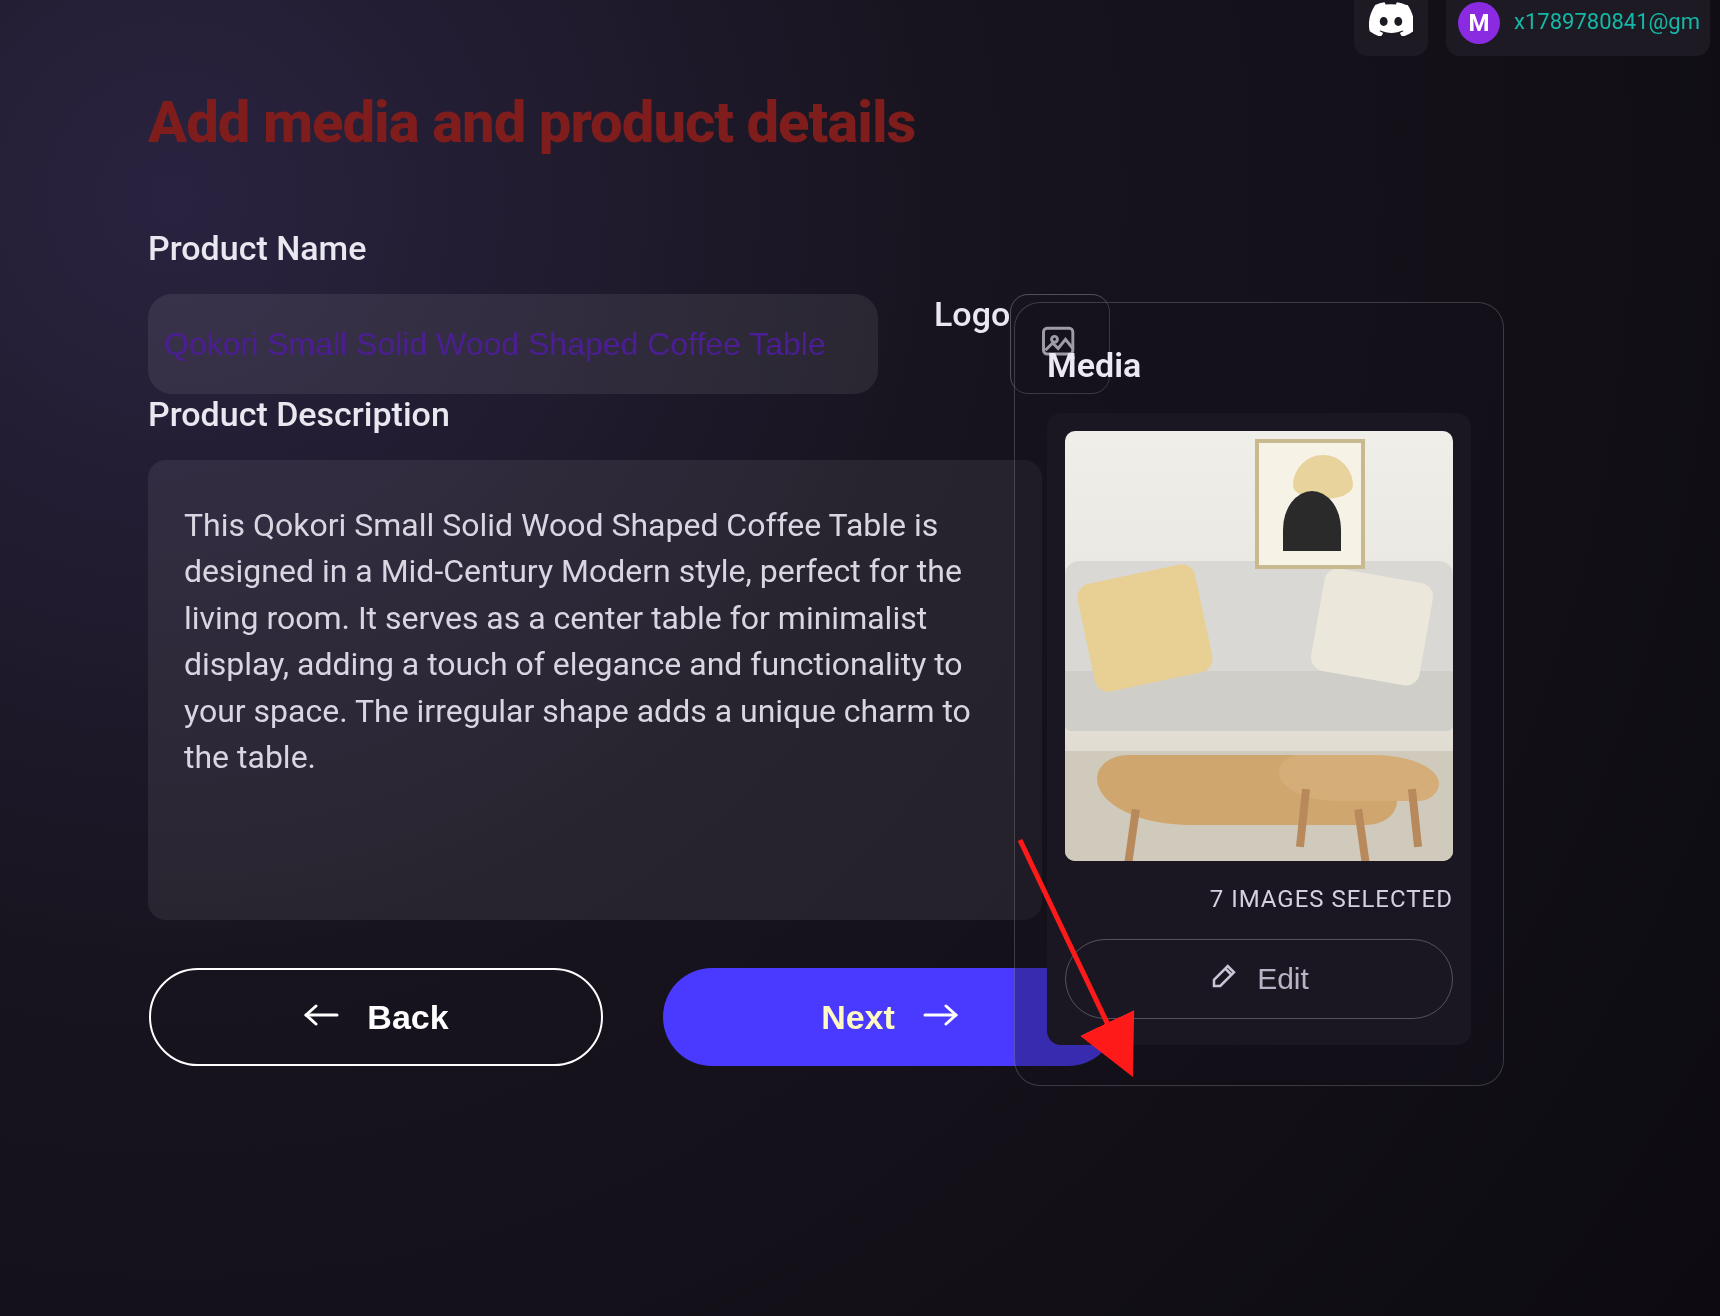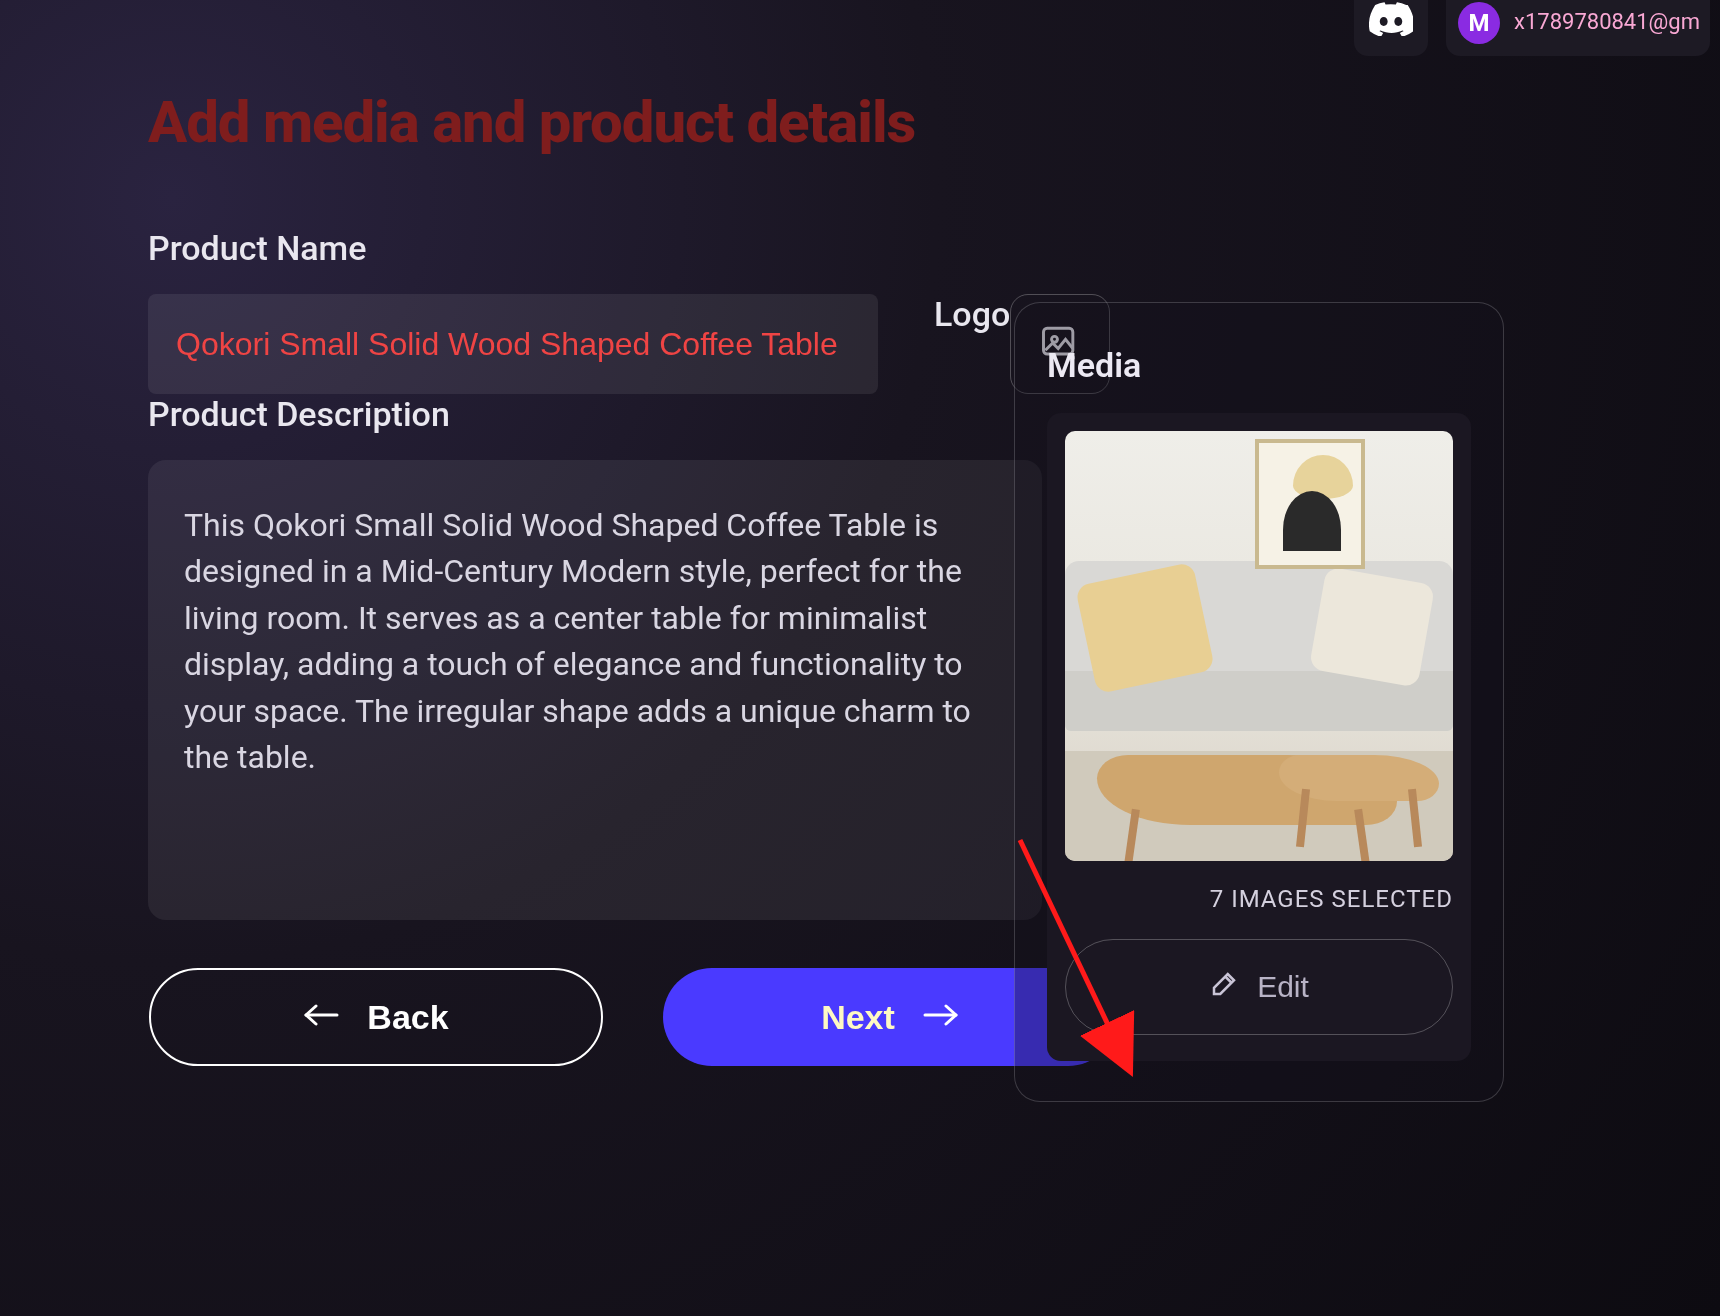--- a/index.html
+++ b/index.html
@@ -51,21 +51,21 @@
     background: #8a2be2;
     display: flex;
     align-items: center;
     justify-content: center;
     font-weight: 700;
     font-size: 24px;
     color: #fff;
   }
   .user-email {
     font-size: 22px;
-    color: #f9a8d4;
+    color: #14b8a6;
     line-height: 40px;
     white-space: nowrap;
     overflow: hidden;
     max-width: 210px;
   }
 
   
   .page {
     position: absolute;
     left: 148px;
@@ -93,24 +93,24 @@
     color: #e9e7ef;
     margin-bottom: 26px;
   }
   .name-logo-row { display: flex; gap: 56px; align-items: flex-end; }
   .name-block { flex: 0 0 730px; }
   .input-text {
     width: 730px;
     height: 100px;
     background: rgba(255,255,255,0.08);
     border: none;
-    border-radius: 8px;
-    color: #ef4444;
+    border-radius: 24px;
+    color: #4c1d95;
     font-size: 32px;
-    padding: 0 28px;
+    padding: 0 16px;
     outline: none;
     overflow: hidden;
     text-overflow: clip;
   }
   .logo-block { display: flex; flex-direction: row; }
   .logo-upload {
     width: 100px;
     height: 100px;
     border: 1.5px solid rgba(255,255,255,0.25);
     border-radius: 18px;
@@ -242,21 +242,21 @@
   .media-caption {
     margin-top: 24px;
     font-size: 24px;
     letter-spacing: 1px;
     color: #d4d0de;
     text-align: right;
   }
   .edit-btn {
     margin-top: 26px;
     width: 100%;
-    height: 96px;
+    height: 80px;
     border-radius: 999px;
     border: 1.5px solid rgba(255,255,255,0.25);
     background: transparent;
     color: #b8b3c6;
     font-size: 30px;
     display: flex;
     align-items: center;
     justify-content: center;
     gap: 18px;
     cursor: pointer;

